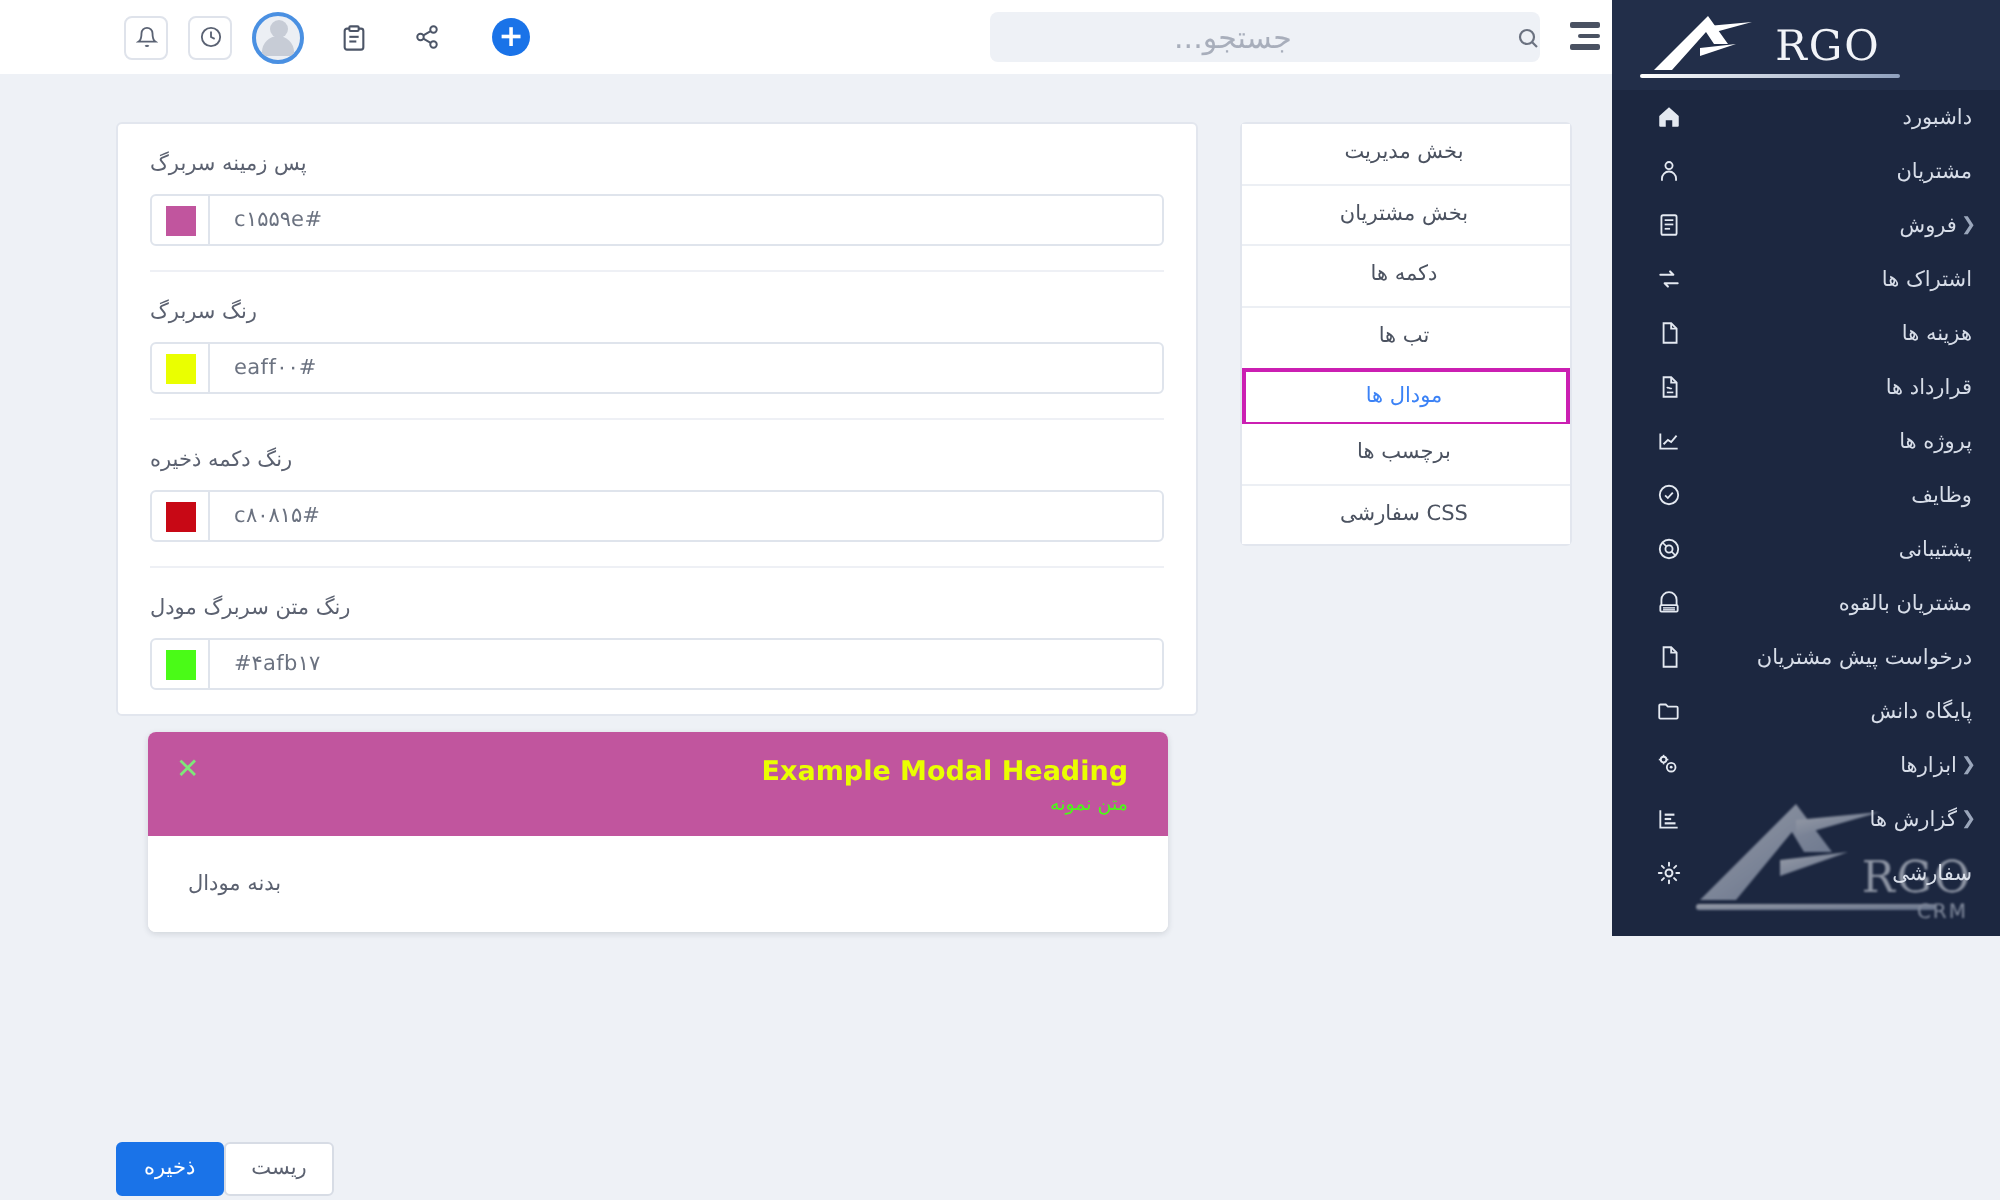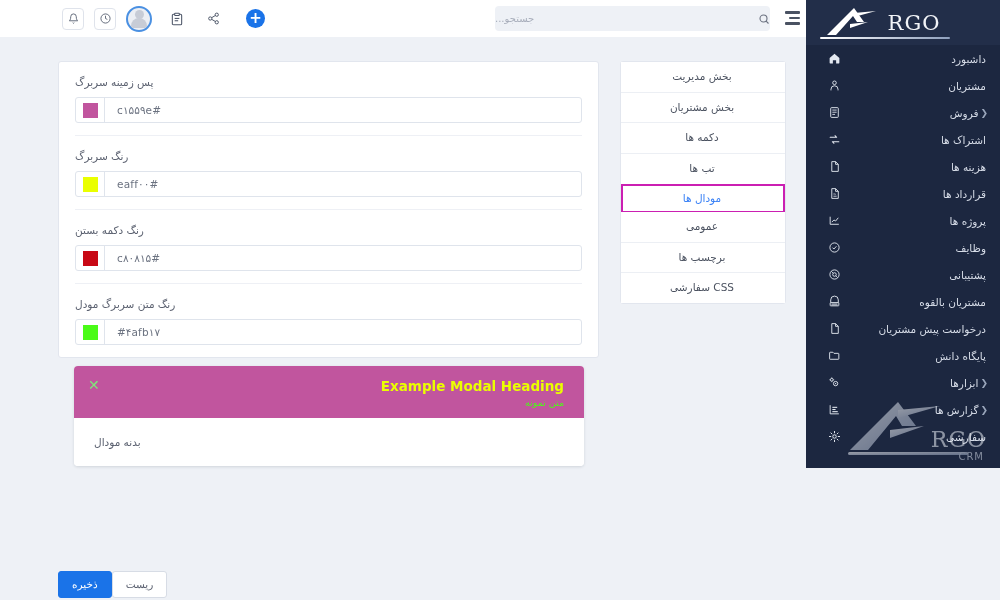--- a/index.html
+++ b/index.html
@@ -36,21 +36,21 @@
     width:19px;height:19px;border-radius:50%;background:#1a73e8;color:#fff;
     display:flex;align-items:center;justify-content:center;
     font-size:15px;line-height:1;font-weight:bold; margin-left:8px;
   }
   .searchwrap {
     position:absolute; left:495px; top:6px; width:275px; height:25px;
     background:#eef1f6; border-radius:4px; display:flex; align-items:center;
     direction:rtl;
   }
   .searchwrap .s-ph {
-    flex:1; text-align:left; padding-right:10px; color:#a8aebb; font-size:10px;
+    flex:1; text-align:center; padding-right:10px; color:#a8aebb; font-size:15px;
   }
   .searchwrap .s-icon { padding-left:10px; color:#6b7280; display:flex; }
   .menu-toggle {
     position:absolute; left:785px; top:11px; width:15px; height:14px;
     display:flex; flex-direction:column; justify-content:space-between;
   }
   .menu-toggle i { display:block; height:2.6px; background:#4a5262; border-radius:1px; }
   .menu-toggle i:nth-child(1){ width:100%; }
   .menu-toggle i:nth-child(2){ width:72%; align-self:flex-end; }
   .menu-toggle i:nth-child(3){ width:100%; }
@@ -242,21 +242,20 @@
   </div>
 
   <div class="content">
 
     <div class="card settings-card" id="settings-list">
         <div class="sl-item">بخش مدیریت</div>
         <div class="sl-item">بخش مشتریان</div>
         <div class="sl-item">دکمه ها</div>
         <div class="sl-item">تب ها</div>
         <div class="sl-item active" style="border-color: rgb(203, 31, 178); color: rgb(59, 130, 246);">مودال ها</div>
-        <div class="sl-item">عمومی</div>
         <div class="sl-item">برچسب ها</div>
         <div class="sl-item">CSS سفارشی</div>
       </div>
 
     <div class="card form-card" id="form-card">
         <div class="field">
           <div class="field-label">پس زمینه سربرگ</div>
           <div class="color-row">
             <div class="swatch-cell">
               <div class="swatch" style="background: rgb(193, 85, 158);"></div>
@@ -267,21 +266,21 @@
         <div class="field">
           <div class="field-label">رنگ سربرگ</div>
           <div class="color-row">
             <div class="swatch-cell">
               <div class="swatch" style="background: rgb(234, 255, 0);"></div>
             </div>
             <div class="hex-input">#eaff۰۰</div>
           </div>
         </div>
         <div class="field">
-          <div class="field-label">رنگ دکمه بستن</div>
+          <div class="field-label">رنگ دکمه ذخیره</div>
           <div class="color-row">
             <div class="swatch-cell">
               <div class="swatch" style="background: rgb(200, 8, 21);"></div>
             </div>
             <div class="hex-input">#c۸۰۸۱۵</div>
           </div>
         </div>
         <div class="field">
           <div class="field-label">رنگ متن سربرگ مودل</div>
           <div class="color-row">

